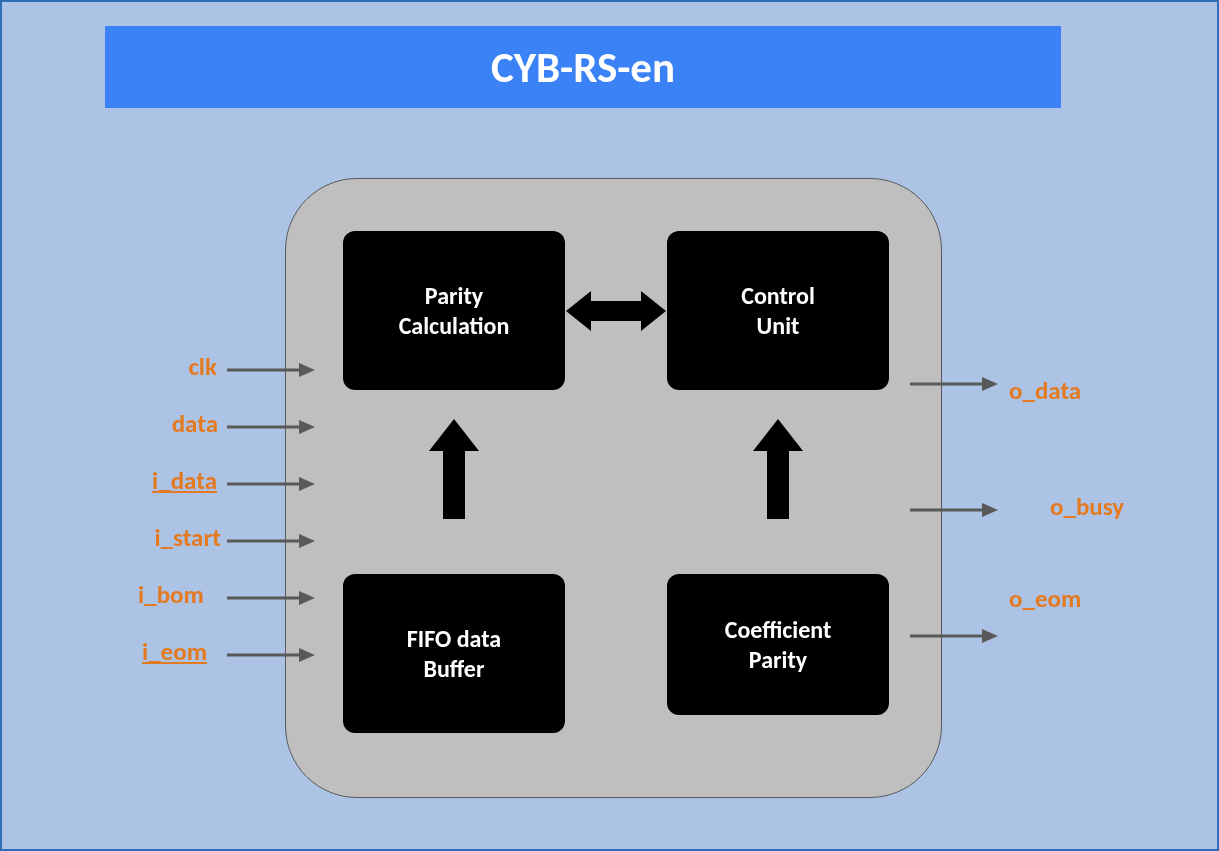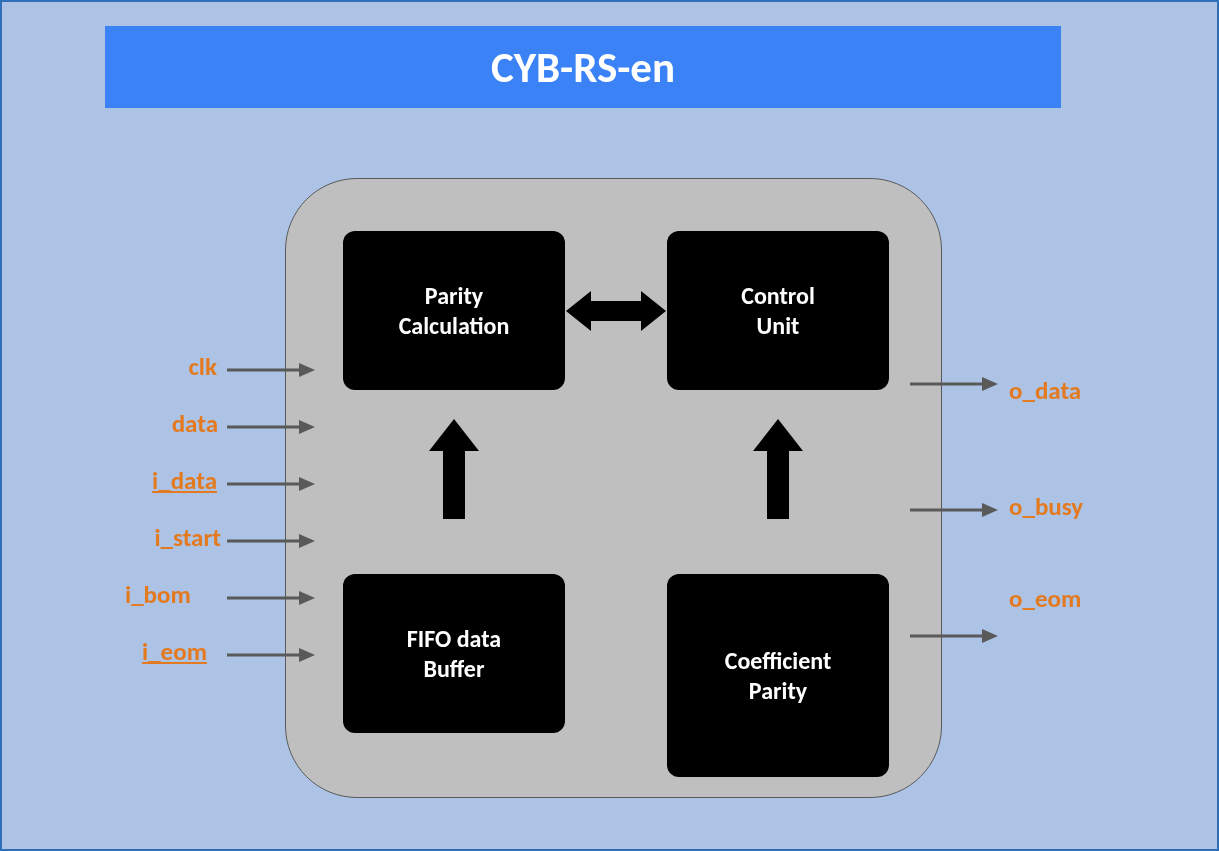--- a/index.html
+++ b/index.html
@@ -89,21 +89,21 @@
   <div class="block" style="left:381px; top:52px; width:222px; height:159px;">
     <span>Control</span>
     <span>Unit</span>
   </div>
 
   <div class="block" style="left:57px; top:395px; width:222px; height:159px;">
     <span>FIFO data</span>
     <span>Buffer</span>
   </div>
 
-  <div class="block" style="left:381px; top:395px; width:222px; height:203px;">
+  <div class="block" style="left:381px; top:395px; width:222px; height:141px;">
     <span>Coefficient</span>
     <span>Parity</span>
   </div>
 
   <div class="bidi" style="left:280px; top:107px;">
     <svg viewBox="0 0 100 50">
       <polygon points="0,25 25,5 25,15 75,15 75,5 100,25 75,45 75,35 25,35 25,45" fill="#000"></polygon>
     </svg>
   </div>
 
@@ -118,21 +118,21 @@
       <polygon points="25,0 50,32 36,32 36,100 14,100 14,32 0,32" fill="#000"></polygon>
     </svg>
   </div>
 
 </div>
 
 <div class="signal" style="left:160px; top:349px; text-align:right; width:55px;">clk</div>
 <div class="signal" style="left:136px; top:406px; text-align:right; width:80px;">data</div>
 <div class="signal" style="left:123px; top:463px; text-align:right; width:92px;text-decoration:underline;">i_data</div>
 <div class="signal" style="left:121px; top:520px; text-align:right; width:98px;">i_start</div>
-<div class="signal" style="left:123px; top:577px; text-align:left; width:92px;">i_bom</div>
+<div class="signal" style="left:123px; top:577px; text-align:center; width:92px;">i_bom</div>
 <div class="signal" style="left:113px; top:634px; text-align:right; width:92px;text-decoration:underline;">i_eom</div>
 
 <div class="arrow-right" style="left:225px; top:357px;">
     <svg viewBox="0 0 88 22">
       <line x1="0" y1="11" x2="72" y2="11" stroke="#595959" stroke-width="3"></line>
       <polygon points="72,4 88,11 72,18" fill="#595959"></polygon>
     </svg>
   </div>
 <div class="arrow-right" style="left:225px; top:414px;">
     <svg viewBox="0 0 88 22">
@@ -178,14 +178,14 @@
     </svg>
   </div>
 <div class="arrow-right" style="left:908px; top:623px;">
     <svg viewBox="0 0 88 22">
       <line x1="0" y1="11" x2="72" y2="11" stroke="#595959" stroke-width="3"></line>
       <polygon points="72,4 88,11 72,18" fill="#595959"></polygon>
     </svg>
   </div>
 
 <div class="signal" style="left:1007px; top:373px;">o_data</div>
-<div class="signal" style="left:1007px; top:489px;">o_busy</div>
+<div class="signal" style="left:1048px; top:489px;">o_busy</div>
 <div class="signal" style="left:1007px; top:581px;">o_eom</div>
 
 </body></html>

